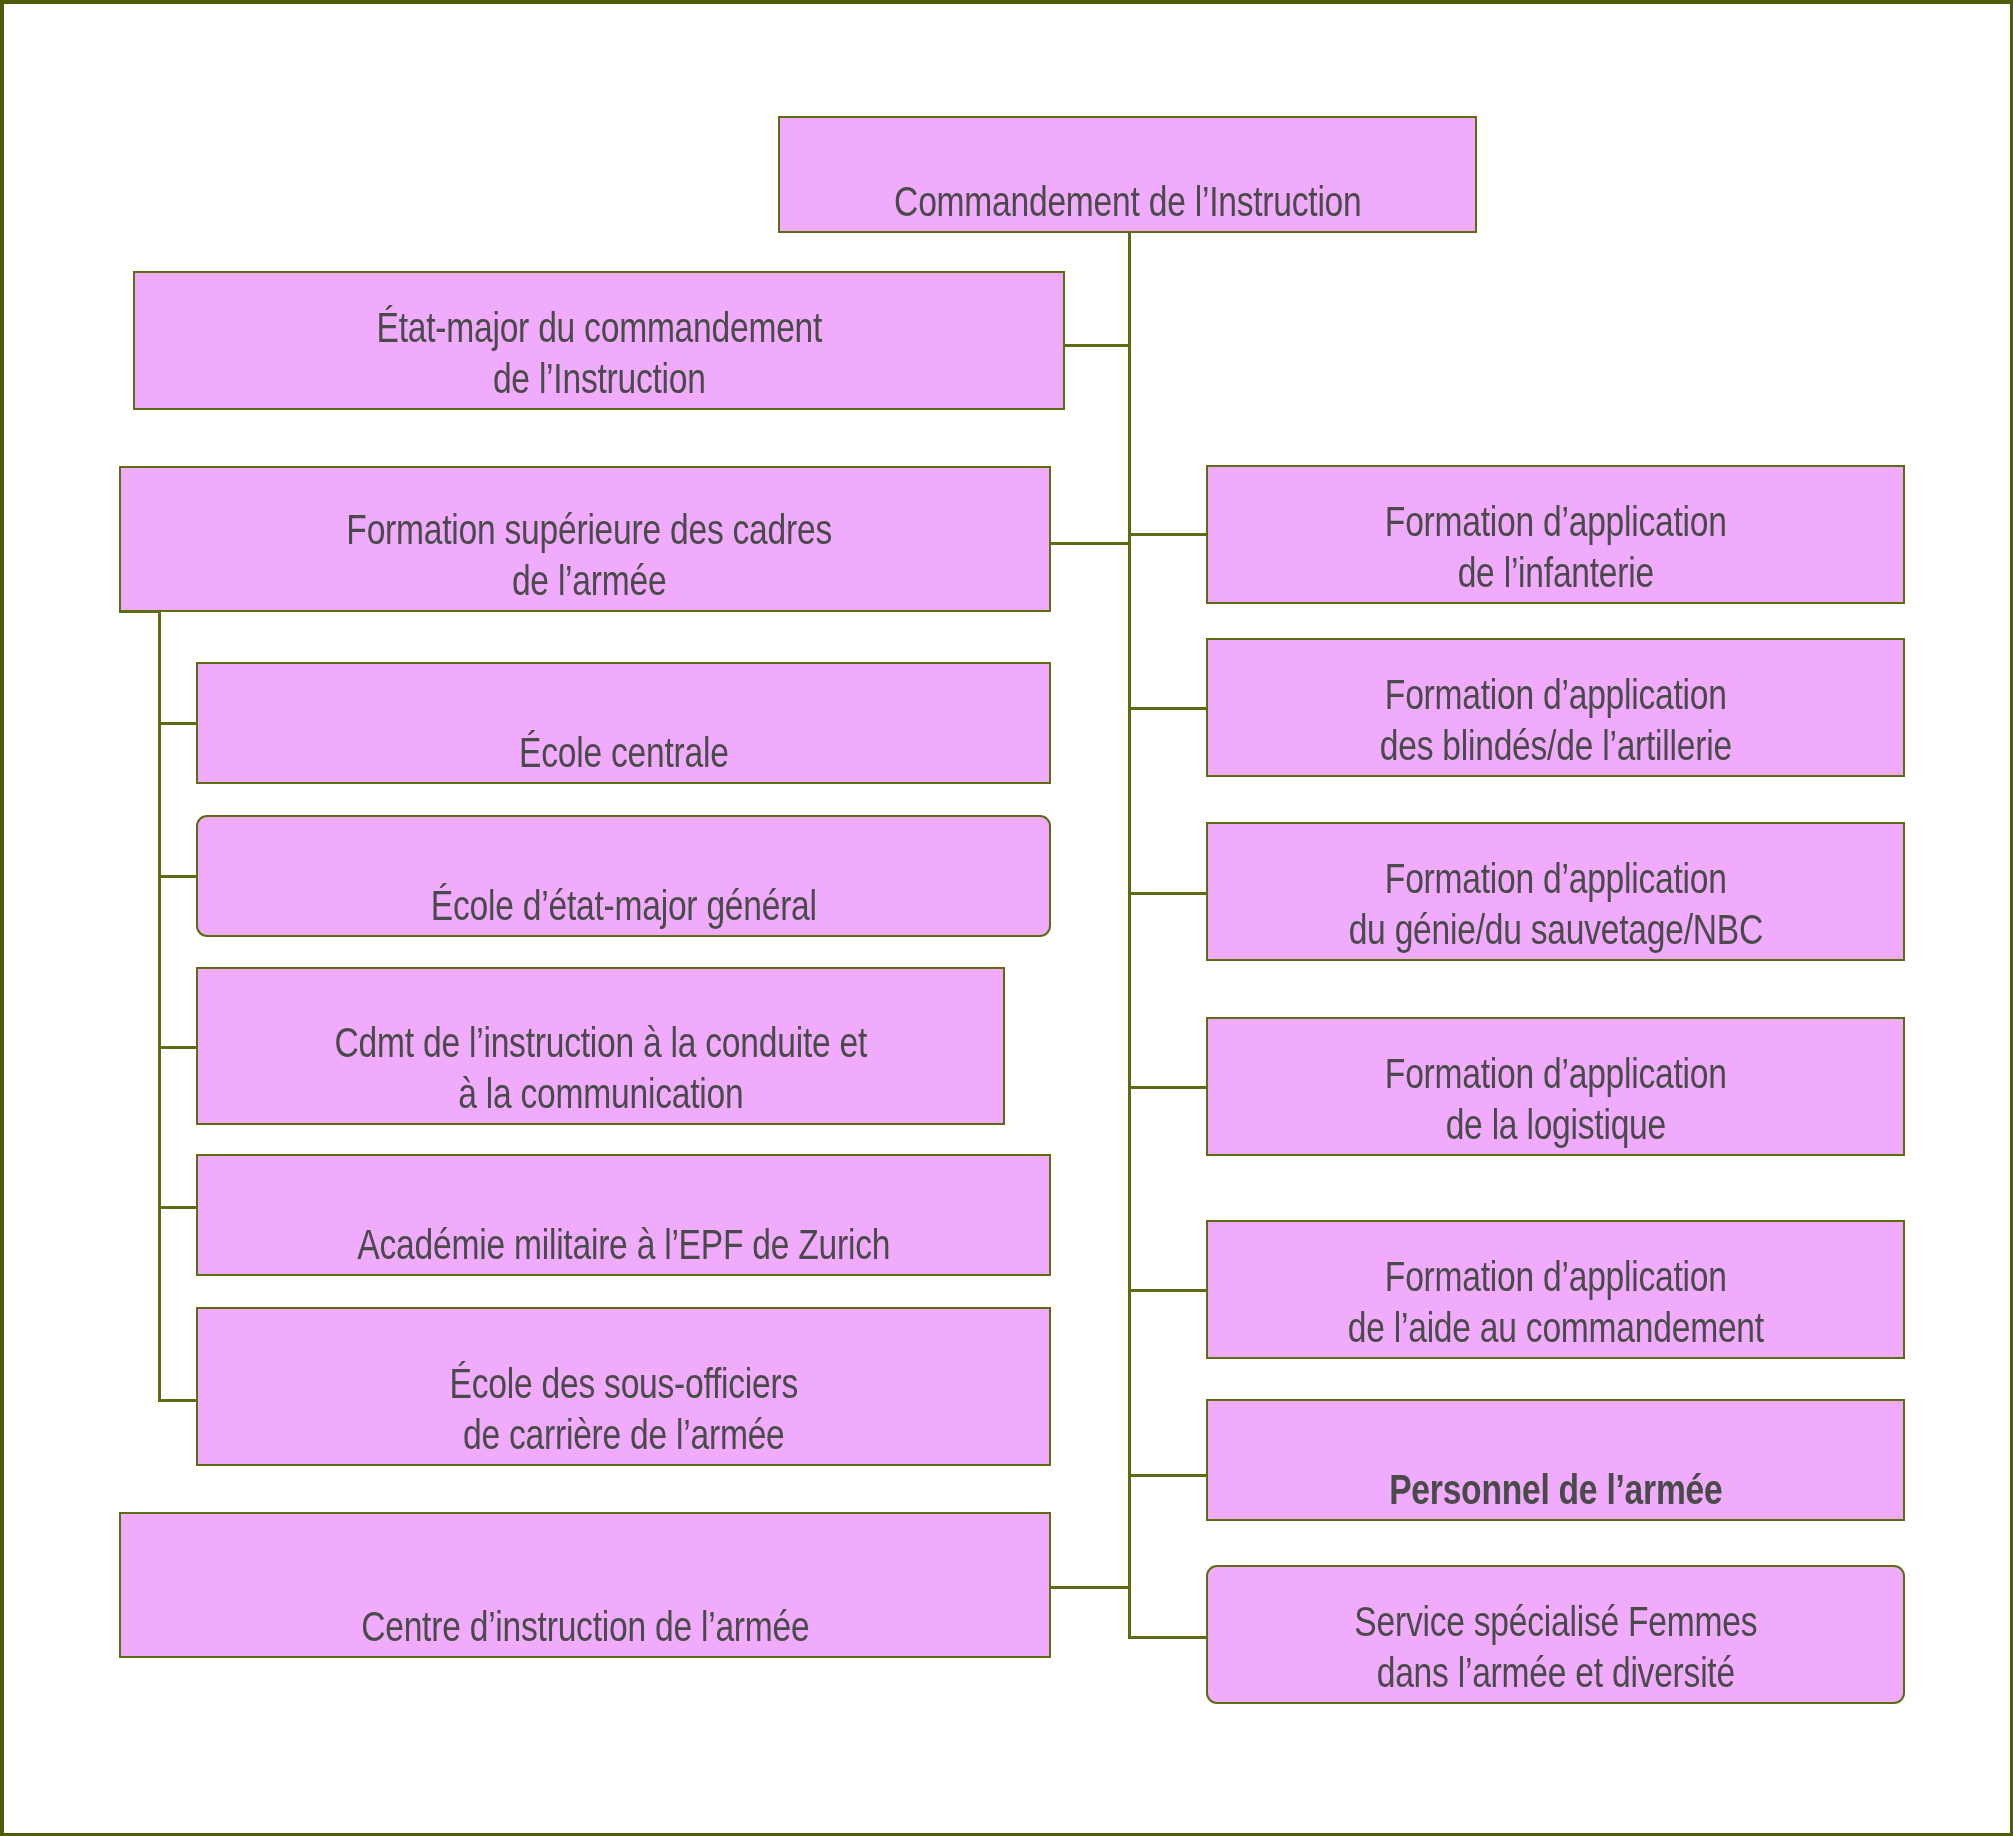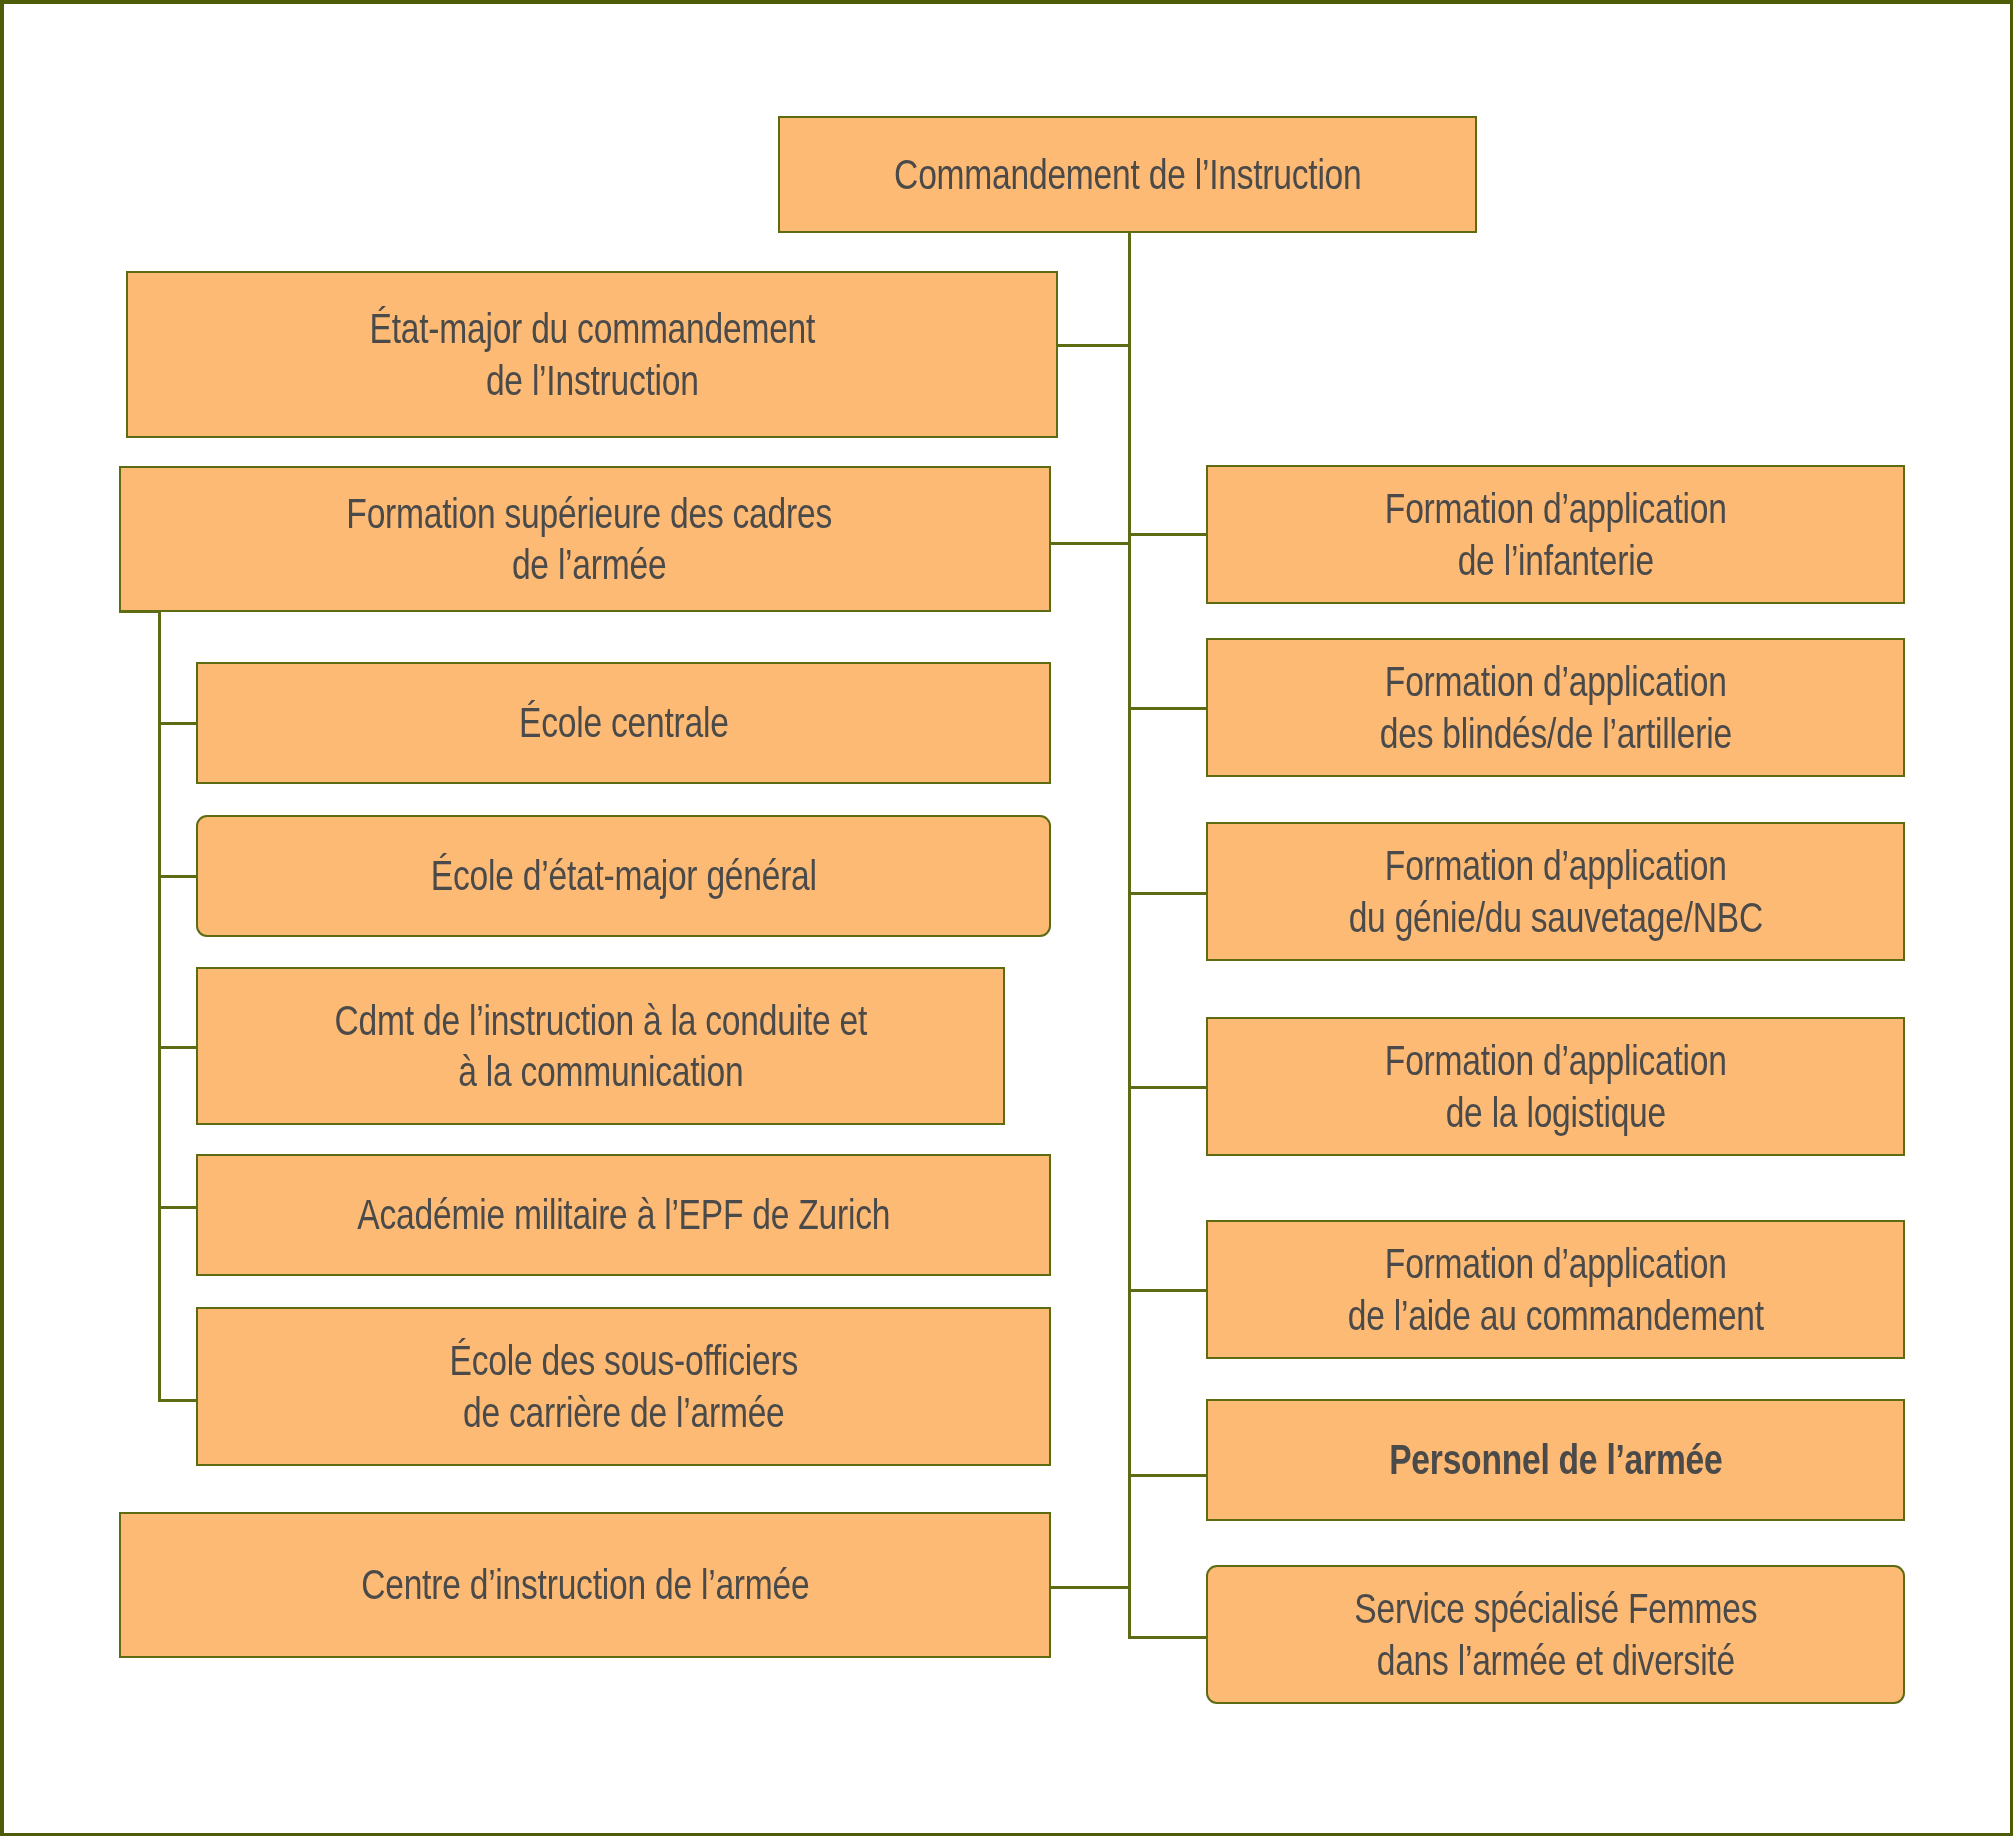--- a/index.html
+++ b/index.html
@@ -19,23 +19,23 @@
     box-sizing: border-box;
     border: 4.2px solid #4d5c07;
     overflow: hidden;
   }
 
   
   .node {
     position: absolute;
     box-sizing: border-box;
     border: 2.5px solid #5d6b13;
-    background: #fdba74;
+    background: #f0abfc;
     display: flex;
-    align-items: center;
+    align-items: flex-end;
     justify-content: center;
     text-align: center;
     color: #4a4a4a;
     font-size: 42px;
     line-height: 1.22;
     letter-spacing: -0.3px;
     padding: 3.4px 11.7px;
     z-index: 3;
   }
   .node span {
@@ -80,21 +80,21 @@
   <div class="wire h" style="left:154px; top:718px; width:41px;"></div>
   <div class="wire h" style="left:154px; top:871px; width:41px;"></div>
   <div class="wire h" style="left:154px; top:1042px; width:41px;"></div>
   <div class="wire h" style="left:154px; top:1202px; width:41px;"></div>
   <div class="wire h" style="left:154px; top:1395px; width:41px;"></div>
 
   <div class="node" style="left:774px; top:112px; width:699px; height:117px;">
     <span>Commandement de l’Instruction</span>
   </div>
 
-  <div class="node" style="left:122px; top:267px; width:932px; height:167px;">
+  <div class="node" style="left:129px; top:267px; width:932px; height:139px;">
     <span>État-major du commandement
 de l’Instruction</span>
   </div>
 
   <div class="node" style="left:115px; top:462px; width:932px; height:146px;padding-left:20px;">
     <span>Formation supérieure des cadres
 de l’armée</span>
   </div>
 
   <div class="node" style="left:115px; top:1508px; width:932px; height:146px;">

